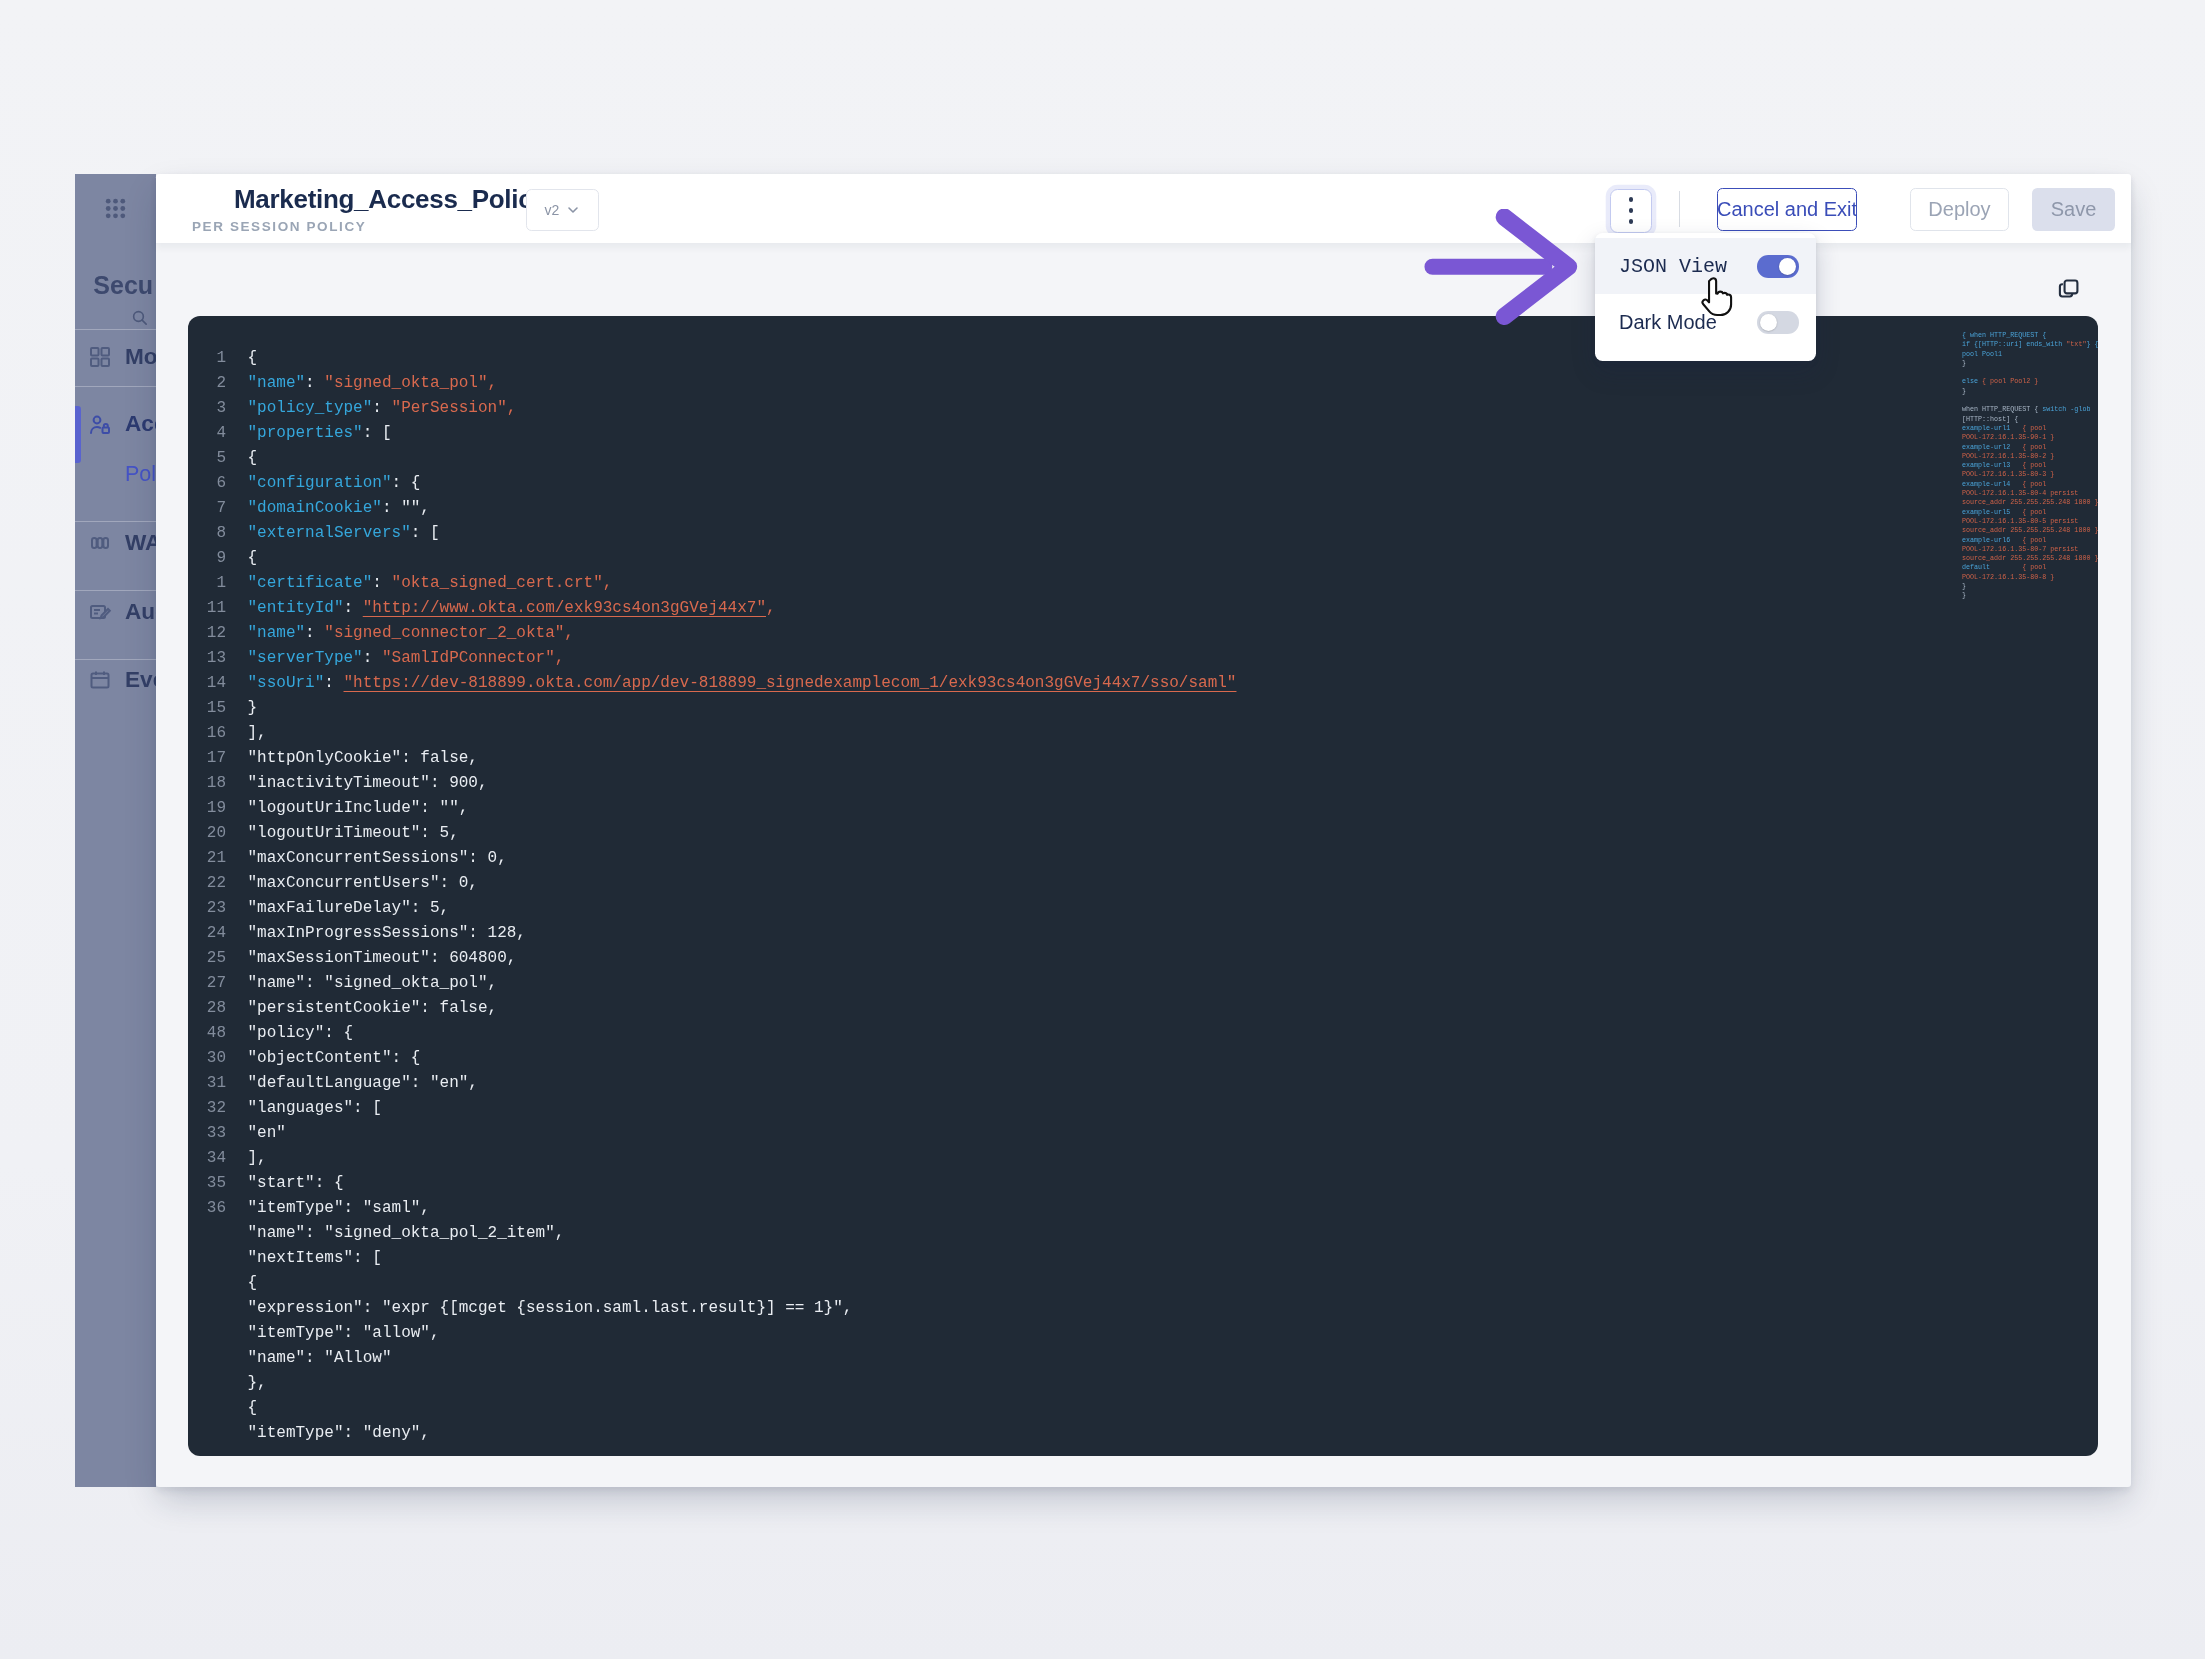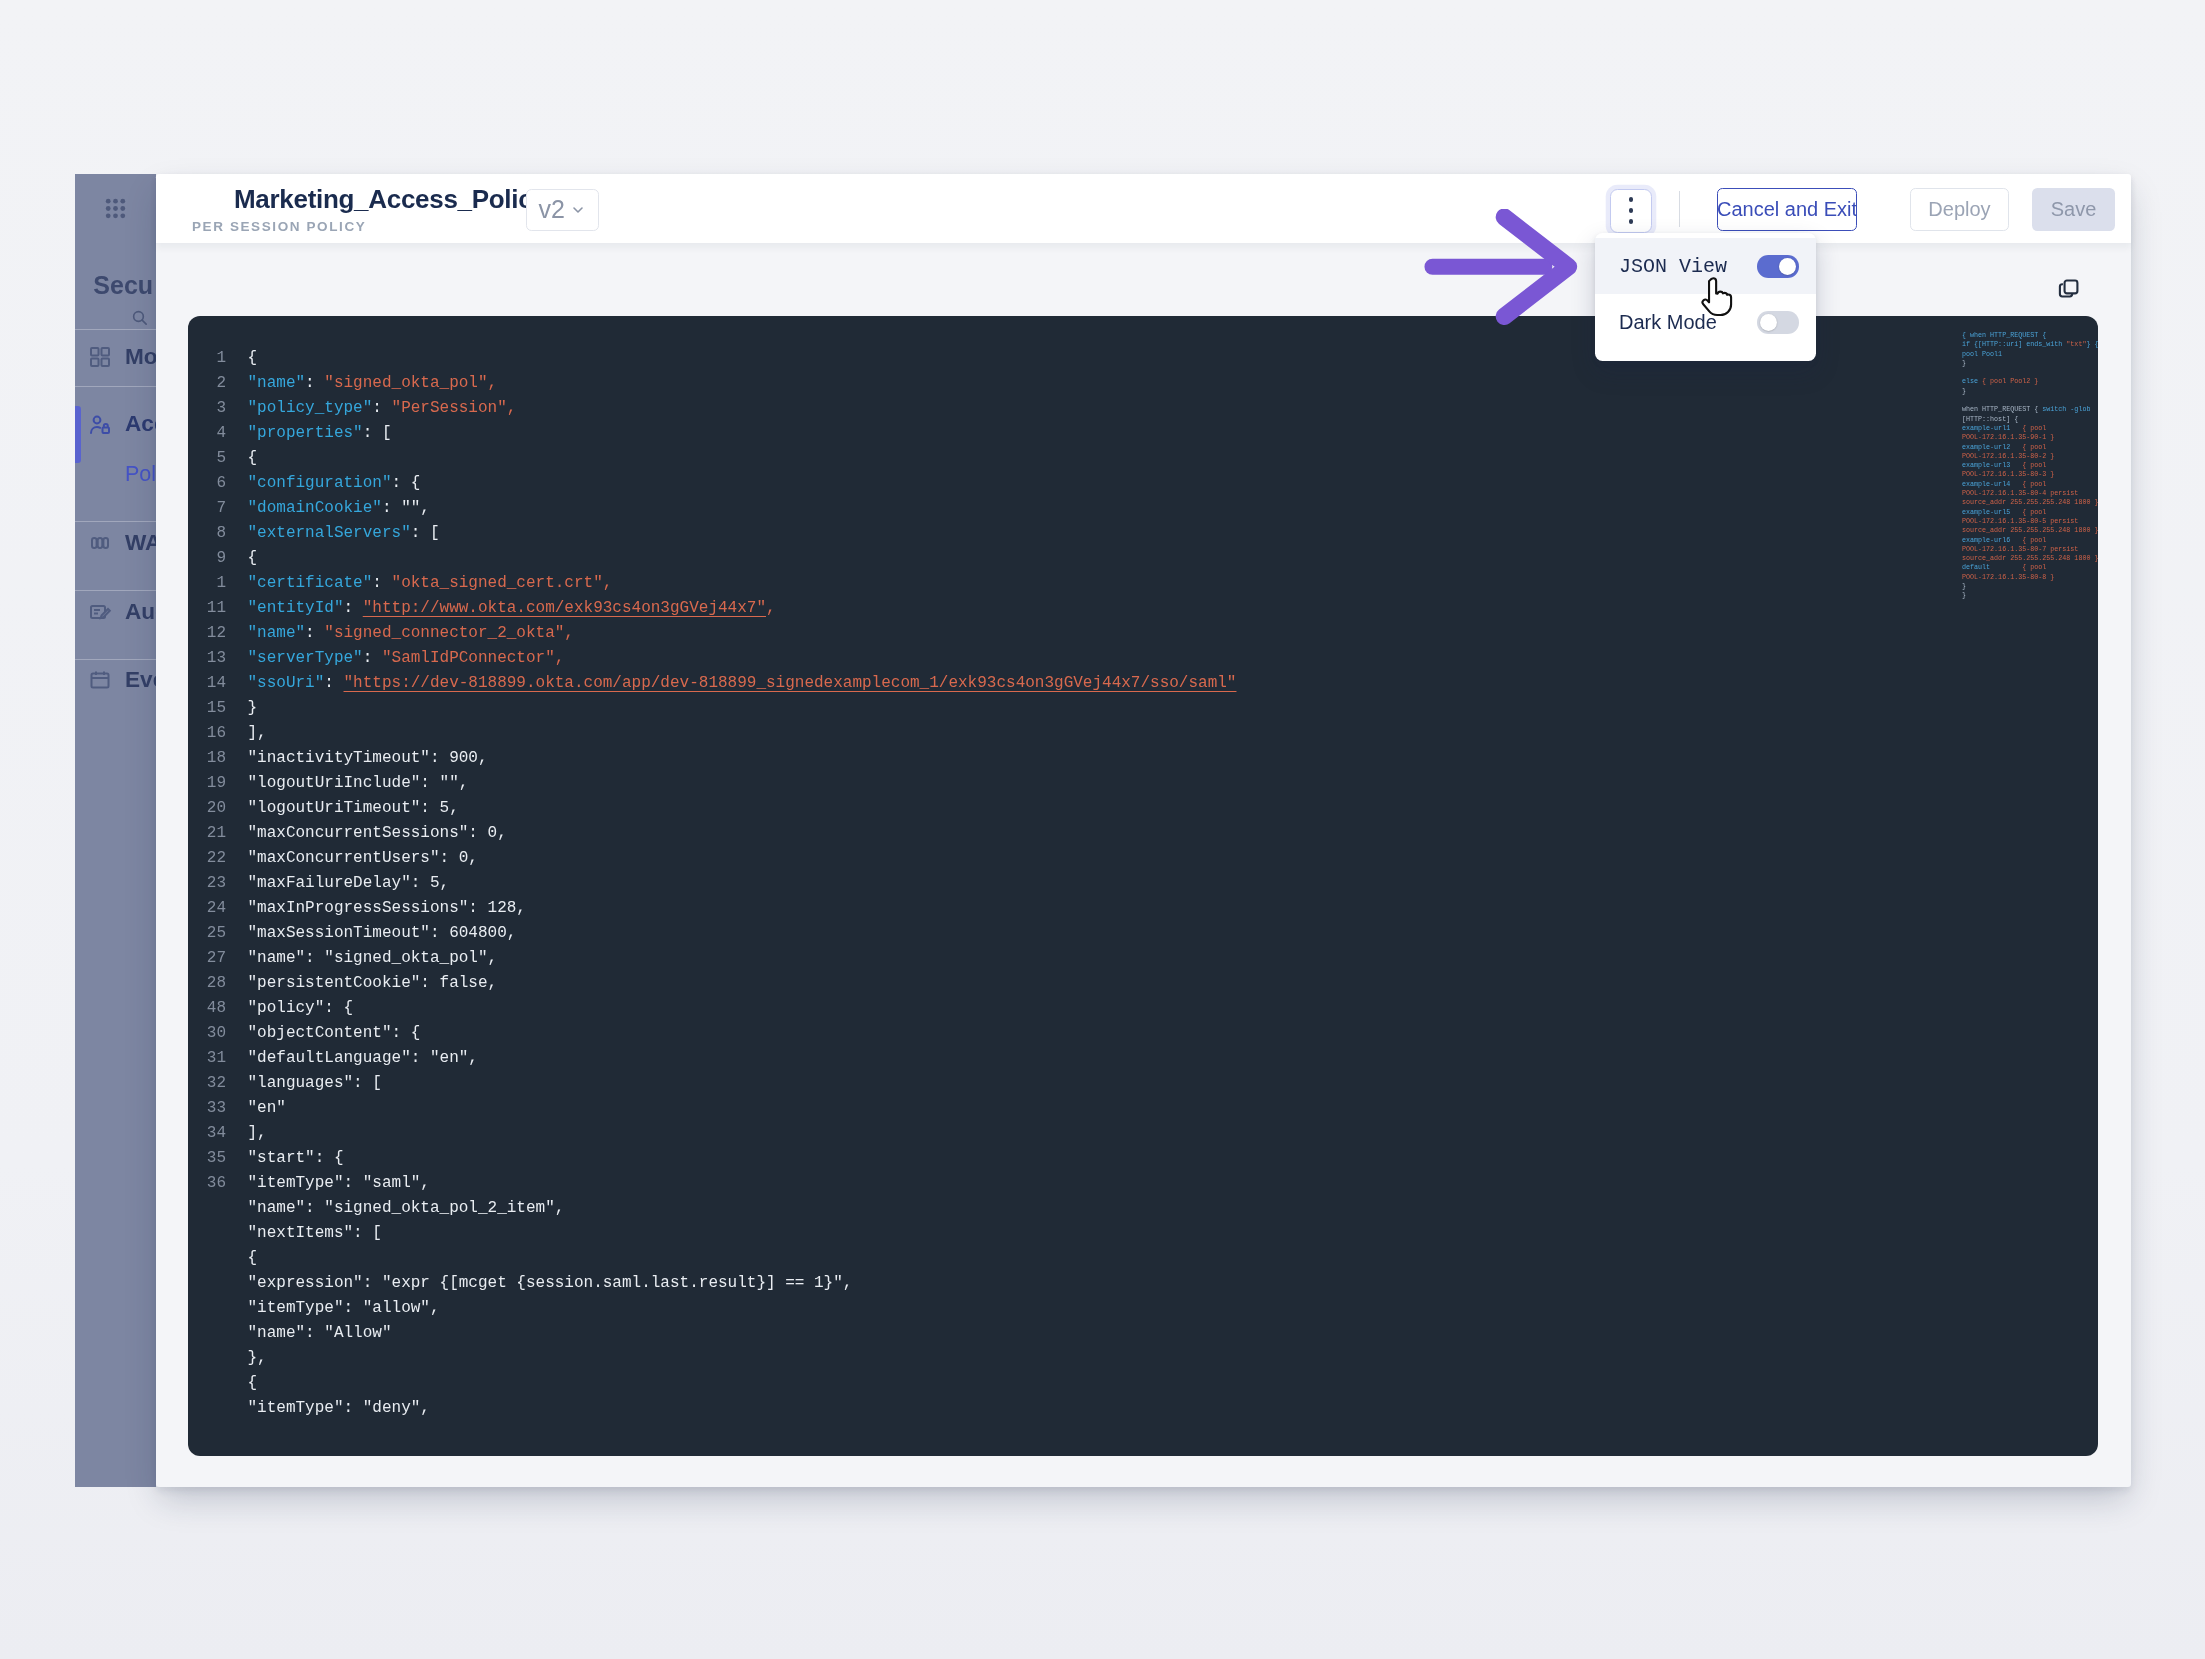--- a/index.html
+++ b/index.html
@@ -27,21 +27,21 @@
   }
   .card-header{
     position:absolute;left:0;top:0;width:100%;height:69px;background:#ffffff;
     border-radius:3.2px 3.2px 0 0;box-shadow:0 0.5px 0 #e9ebf0,0 4.3px 7.5px rgba(20,30,60,.05);
   }
   .page-title{position:absolute;left:34px;top:9.7px;font-size:26px;font-weight:700;color:#1a2b4e;letter-spacing:-0.3px;white-space:nowrap;margin-left:44px;}
   .page-subtitle{position:absolute;left:36px;top:45px;font-size:13.5px;font-weight:600;letter-spacing:1.6px;color:#9aa5b5;white-space:nowrap;}
   .version-pill{
     position:absolute;left:370px;top:14.5px;width:71px;height:40px;border:1.1px solid #e2e5ec;border-radius:5.4px;
     background:#fff;display:flex;align-items:center;justify-content:center;gap:5.4px;
-    font-size:25px;color:#8b94a6;cursor:pointer;
+    font-size:14px;color:#8b94a6;cursor:pointer;
   }
   .kebab-btn{
     position:absolute;left:1454px;top:14.5px;width:40px;height:42px;background:#fff;
     border:1.1px solid #c3caf0;border-radius:7.5px;box-shadow:0 0 0 4.3px rgba(99,112,221,.14);
     display:flex;flex-direction:column;align-items:center;justify-content:center;gap:6px;cursor:pointer;
   }
   .kebab-btn i{width:4.8px;height:4.8px;border-radius:50%;background:#2d3a55;}
   .hdr-divider{position:absolute;left:1523px;top:16.7px;width:1.1px;height:36px;background:#d8dce3;}
   .btn{position:absolute;top:14px;height:43px;border-radius:5.4px;font-size:20px;display:flex;align-items:center;justify-content:center;box-sizing:border-box;cursor:pointer;white-space:nowrap;}
   .btn-cancel{left:1561px;width:140px;background:#fff;border:1.6px solid #3c4eb9;color:#3a4db8;font-weight:500;}
@@ -252,20 +252,24 @@
             <span class="ln">14</span>
             <span class="ct"><span class="tk">"ssoUri"</span><span class="tp">: </span><span class="tu">"https://dev-818899.okta.com/app/dev-818899_signedexamplecom_1/exk93cs4on3gGVej44x7/sso/saml"</span></span>
           </div>
           <div class="cl">
             <span class="ln">15</span>
             <span class="ct"><span class="tp">}</span></span>
           </div>
           <div class="cl">
             <span class="ln">16</span>
             <span class="ct"><span class="tp">],</span></span>
+          </div>
+          <div class="cl">
+            <span class="ln">17</span>
+            <span class="ct"><span class="tp">"httpOnlyCookie": false,</span></span>
           </div>
           <div class="cl">
             <span class="ln">18</span>
             <span class="ct"><span class="tp">"inactivityTimeout": 900,</span></span>
           </div>
           <div class="cl">
             <span class="ln">19</span>
             <span class="ct"><span class="tp">"logoutUriInclude": "",</span></span>
           </div>
           <div class="cl">

